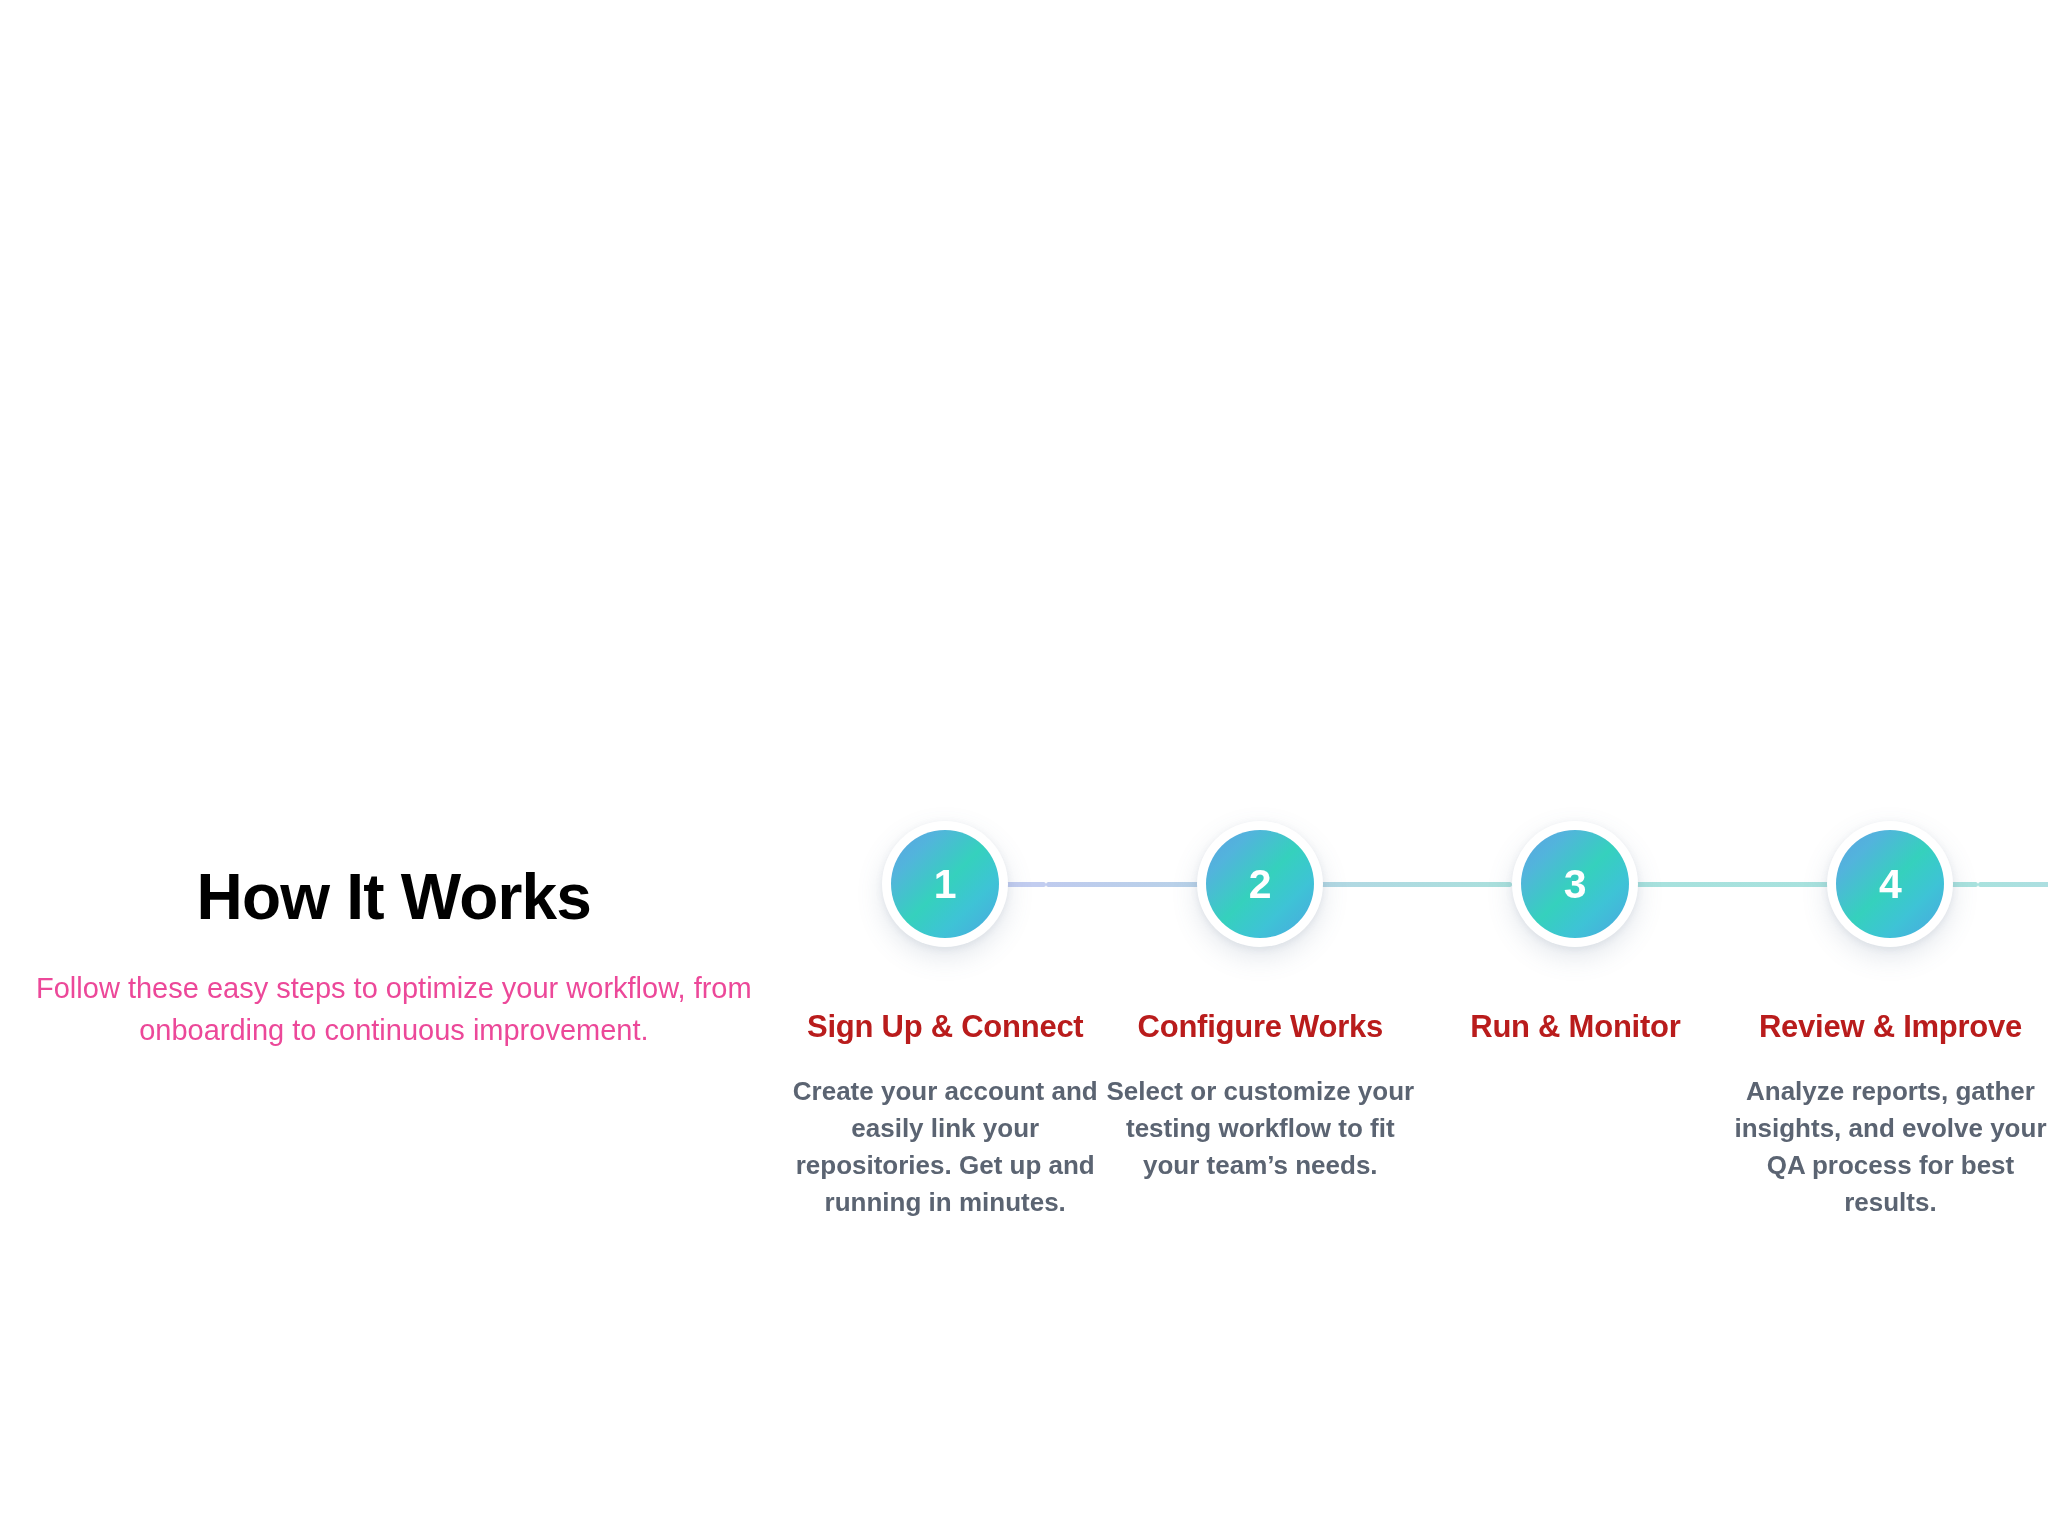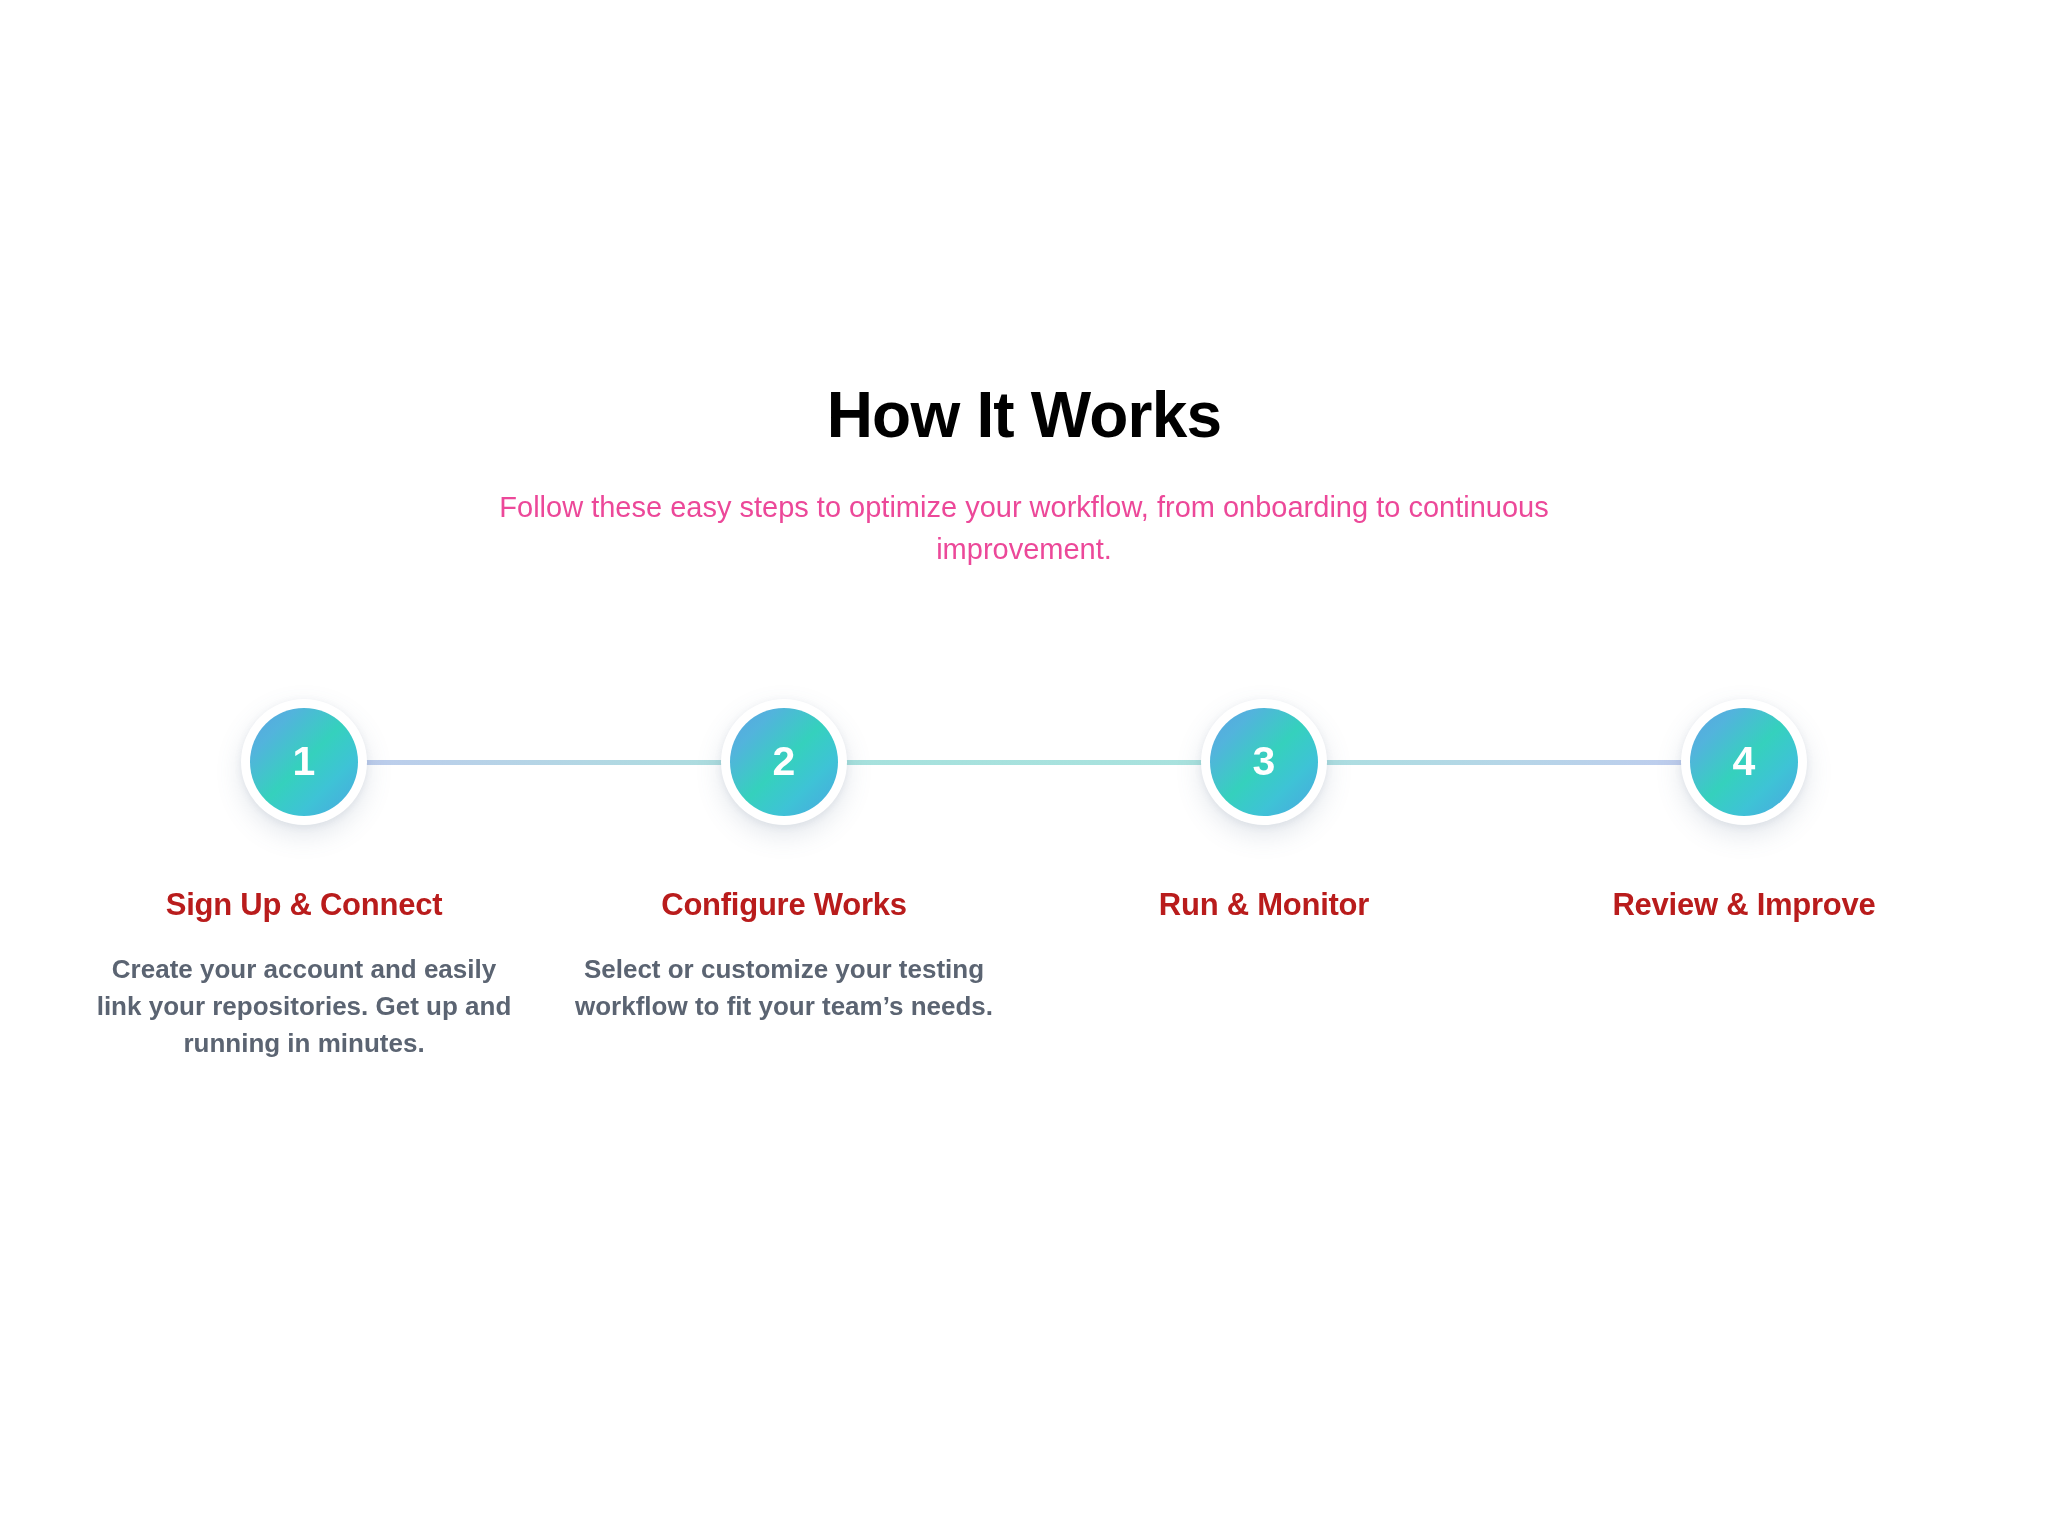--- a/index.html
+++ b/index.html
@@ -11,21 +11,21 @@
     background: #ffffff;
     font-family: "Liberation Sans", "DejaVu Sans", sans-serif;
     -webkit-font-smoothing: antialiased;
   }
 
   .section {
     width: 2048px;
     height: 1536px;
     position: relative;
     display: flex;
-    flex-direction: column;
+    flex-direction: row;
     align-items: center;
     padding-top: 380px;
   }
 
   
   .header {
     width: 1200px;
     text-align: center;
   }
 
@@ -212,17 +212,18 @@
         <div class="step-title">Run &amp; Monitor</div>
       </div>
 
       <div class="step">
         <div class="step-badge">
           <div class="step-badge-inner">
             <span class="step-number">4</span>
           </div>
         </div>
         <div class="step-title">Review &amp; Improve</div>
+        <div class="step-desc">Analyze reports, gather insights, and evolve your QA process for best results.</div>
       </div>
 
     </div>
   </div>
 </div>
 
 </body></html>

